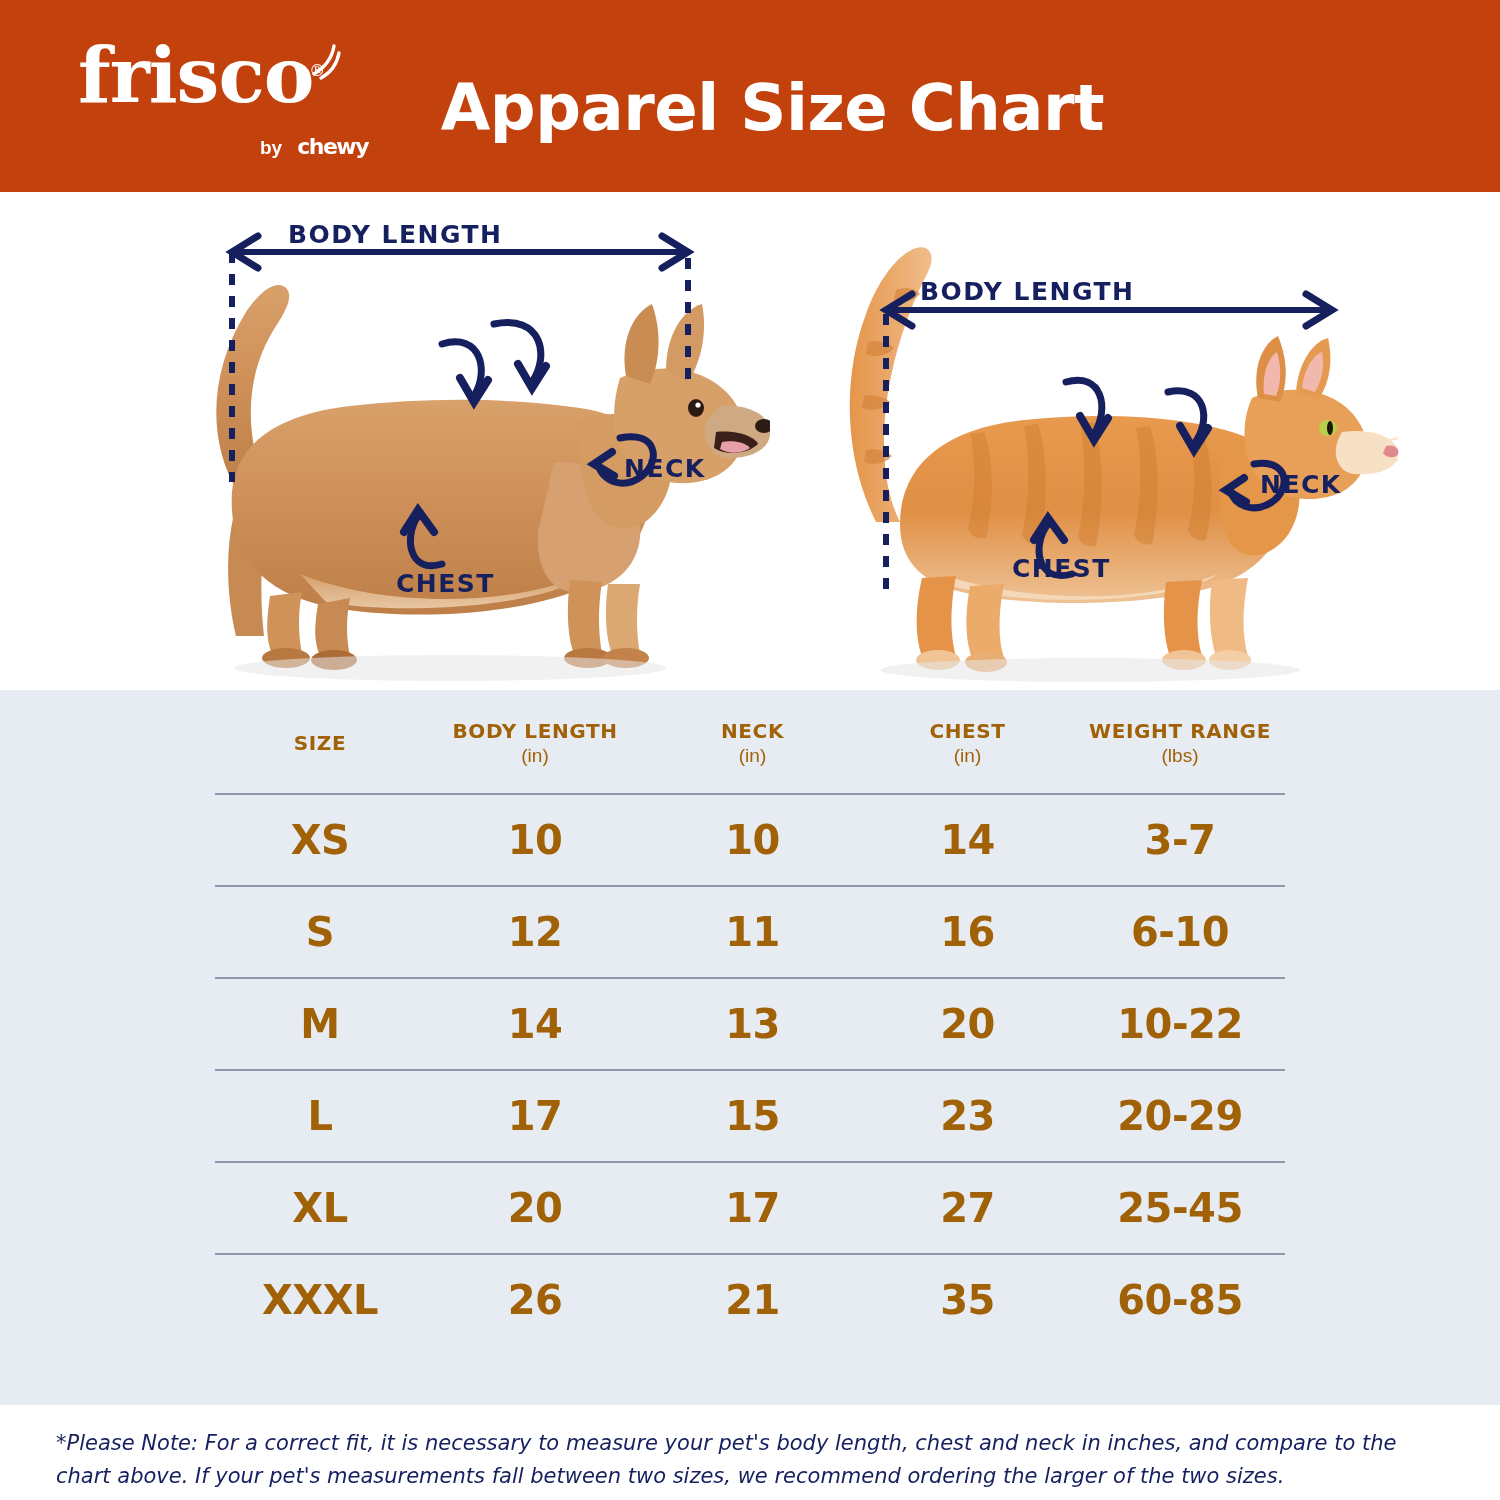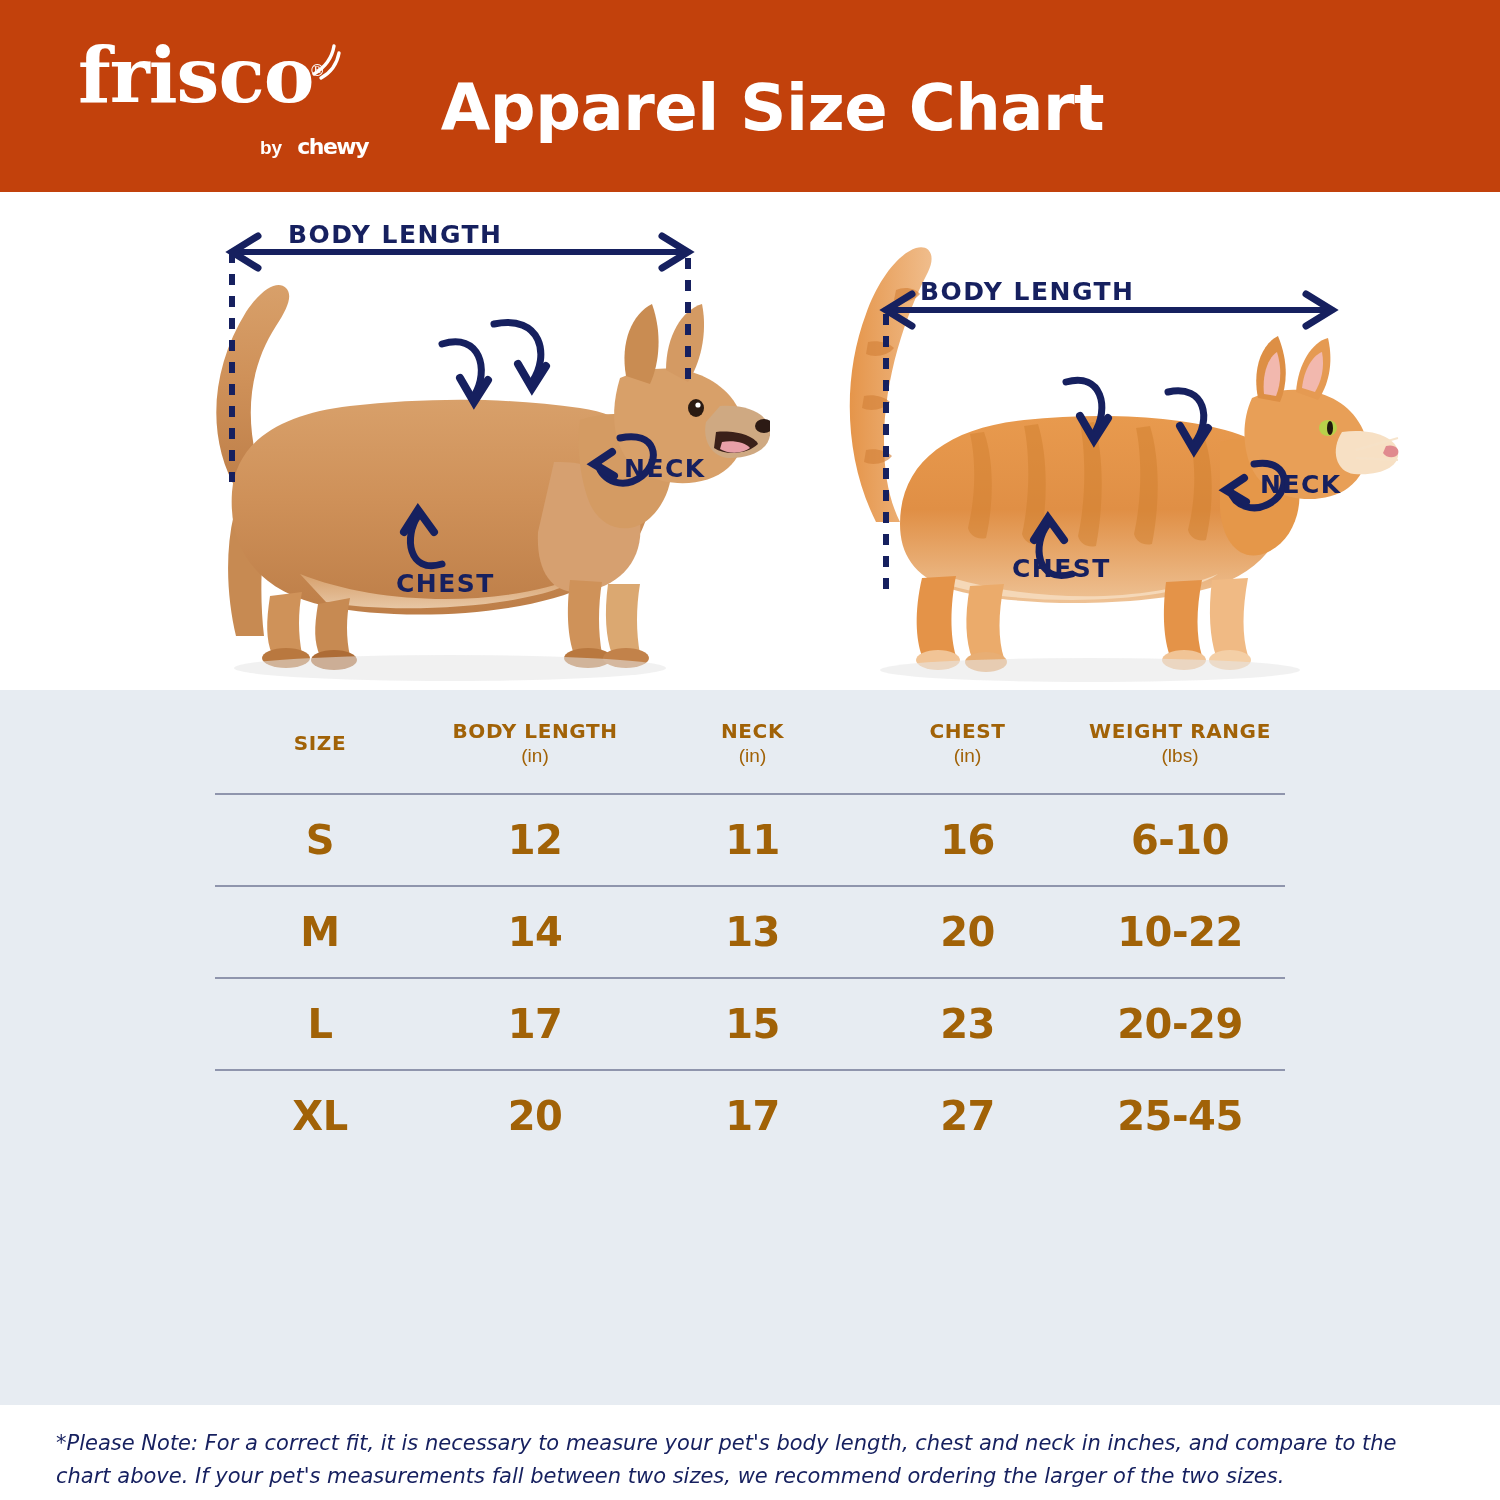--- a/index.html
+++ b/index.html
@@ -392,20 +392,27 @@
             <span class="unit">(in)</span>
           </th>
           <th>
             <span>WEIGHT RANGE</span>
             <span class="unit">(lbs)</span>
           </th>
         </tr>
       </thead>
       <tbody>
         <tr>
+          <td>XS</td>
+          <td>10</td>
+          <td>10</td>
+          <td>14</td>
+          <td>3-7</td>
+        </tr>
+        <tr>
           <td>S</td>
           <td>12</td>
           <td>11</td>
           <td>16</td>
           <td>6-10</td>
         </tr>
         <tr>
           <td>M</td>
           <td>14</td>
           <td>13</td>
@@ -419,20 +426,27 @@
           <td>23</td>
           <td>20-29</td>
         </tr>
         <tr>
           <td>XL</td>
           <td>20</td>
           <td>17</td>
           <td>27</td>
           <td>25-45</td>
         </tr>
+        <tr>
+          <td>XXXL</td>
+          <td>26</td>
+          <td>21</td>
+          <td>35</td>
+          <td>60-85</td>
+        </tr>
       </tbody>
     </table>
   </div>
 
   <div class="footnote">
     <p>*Please Note: For a correct fit, it is necessary to measure your pet's body length, chest and neck in inches, and compare to the chart above. If your pet's measurements fall between two sizes, we recommend ordering the larger of the two sizes.</p>
   </div>
 
 </div>
 

